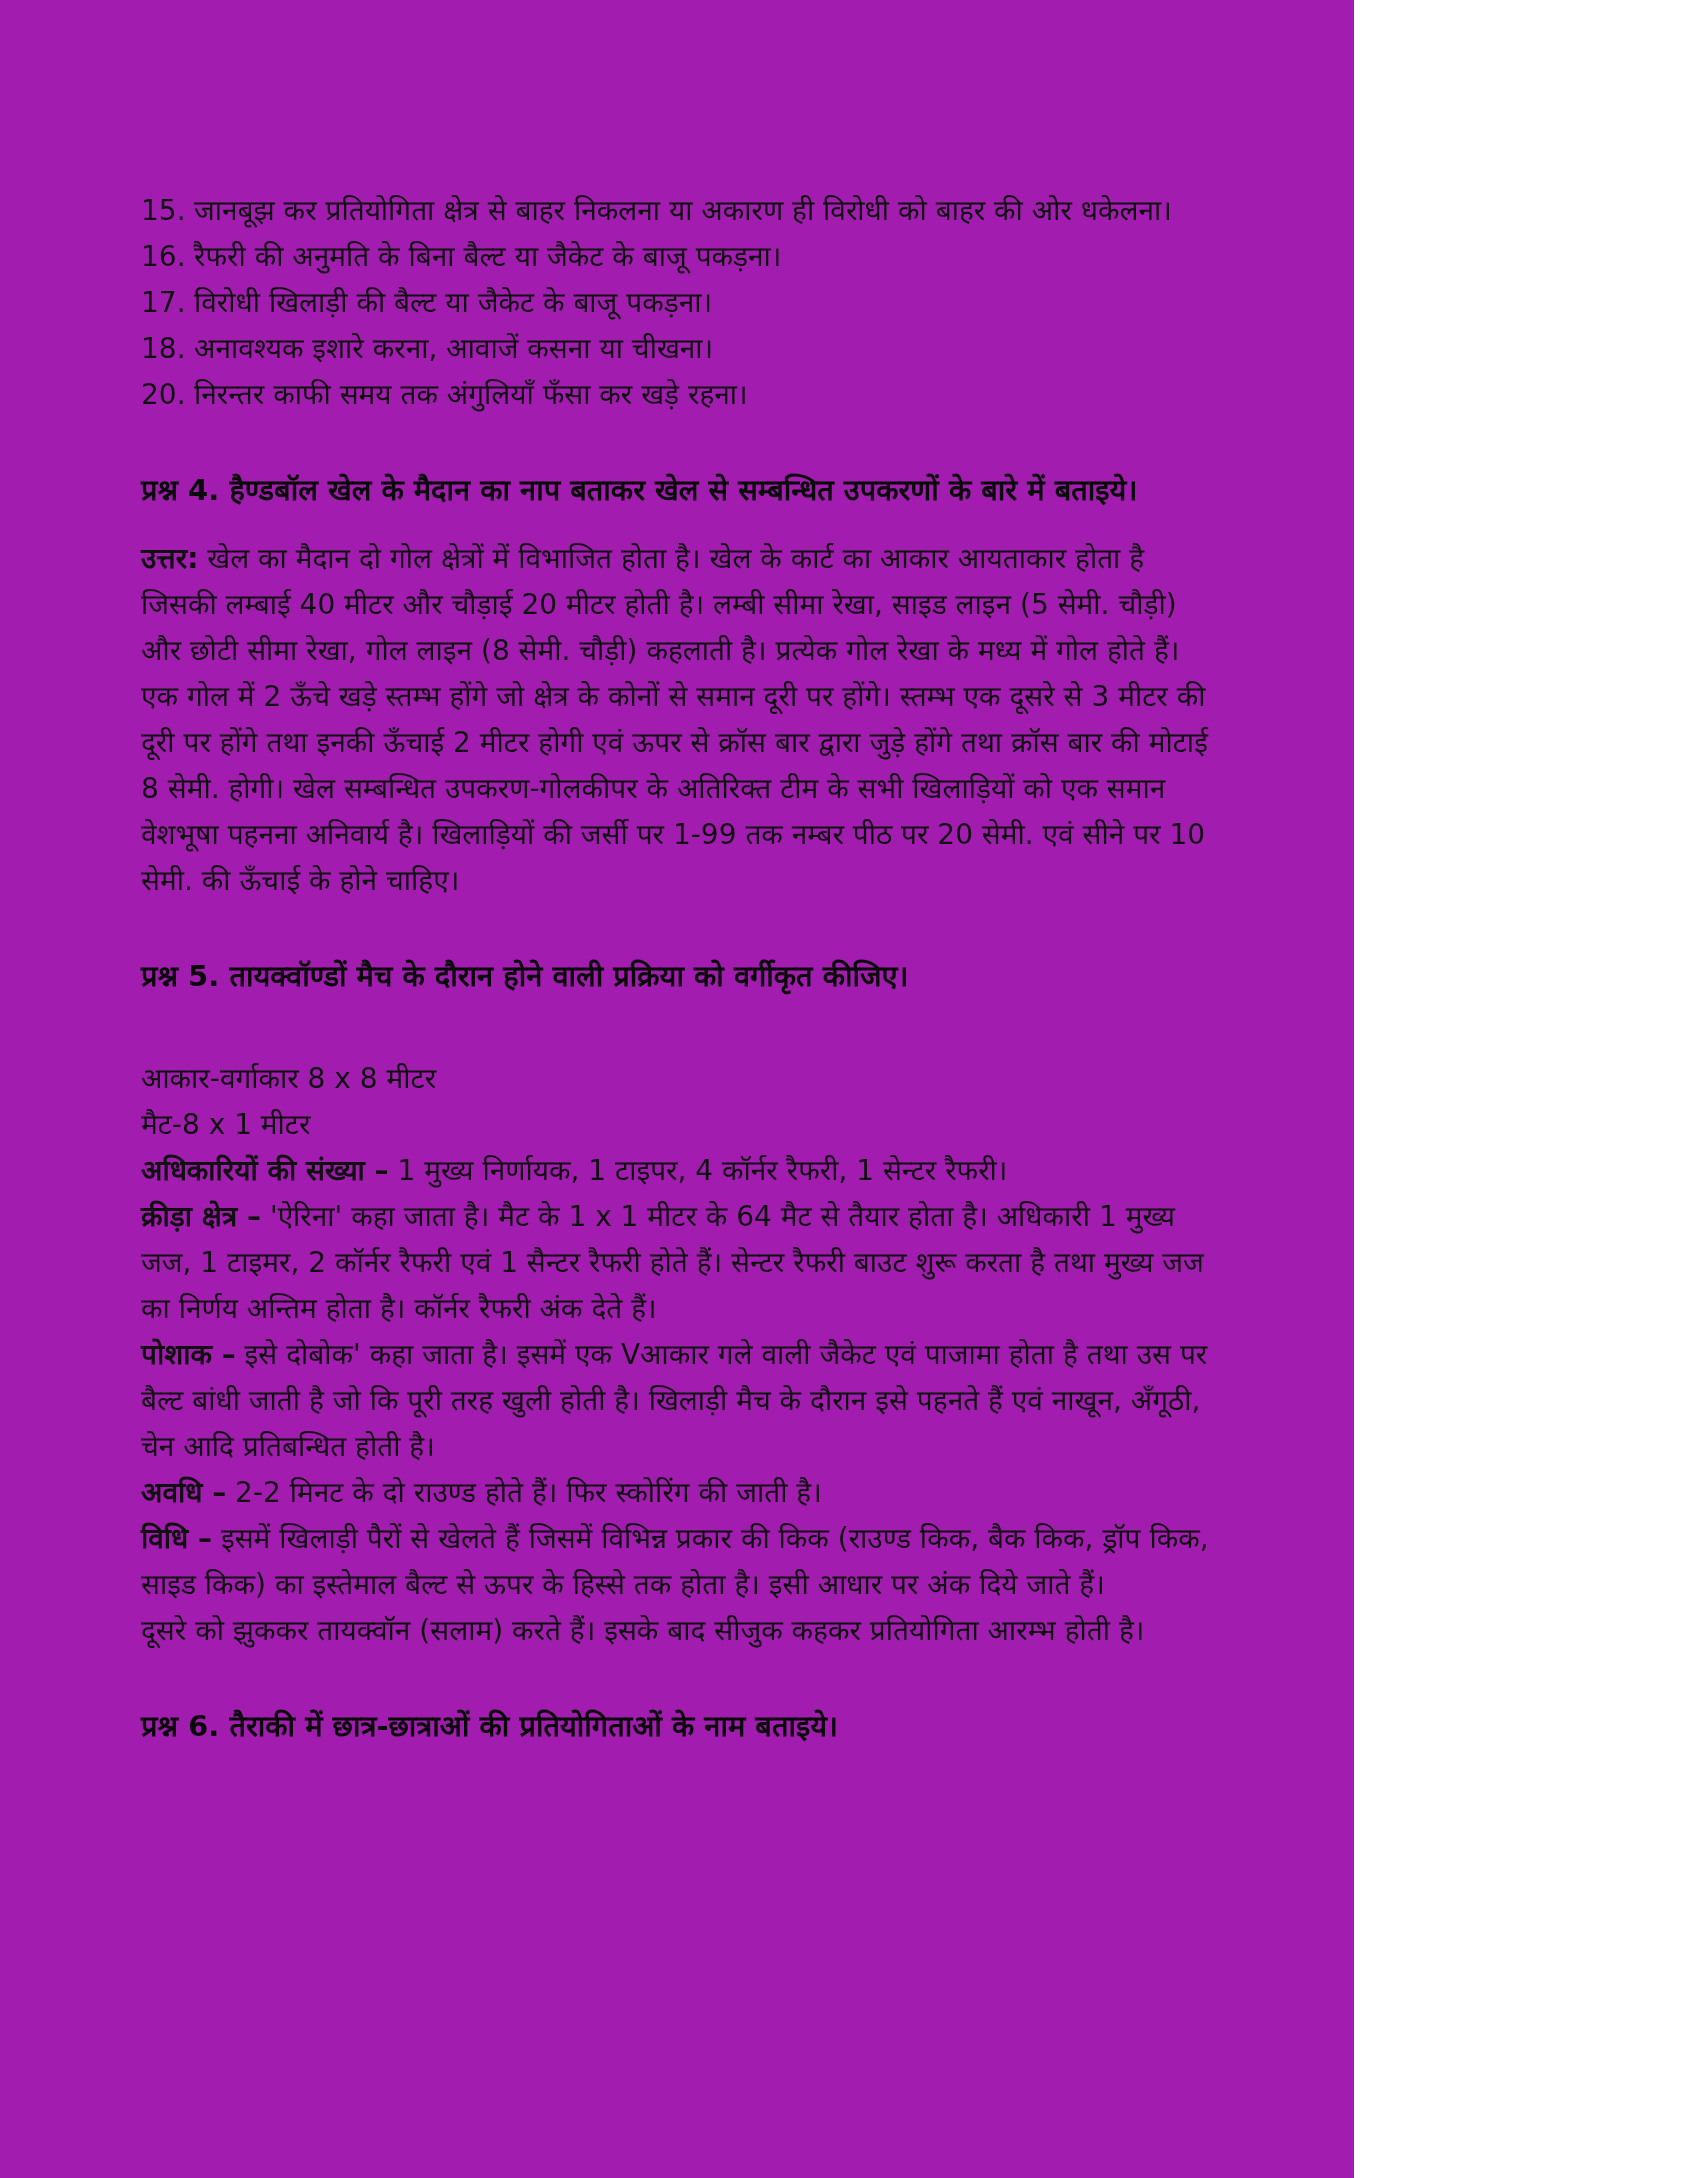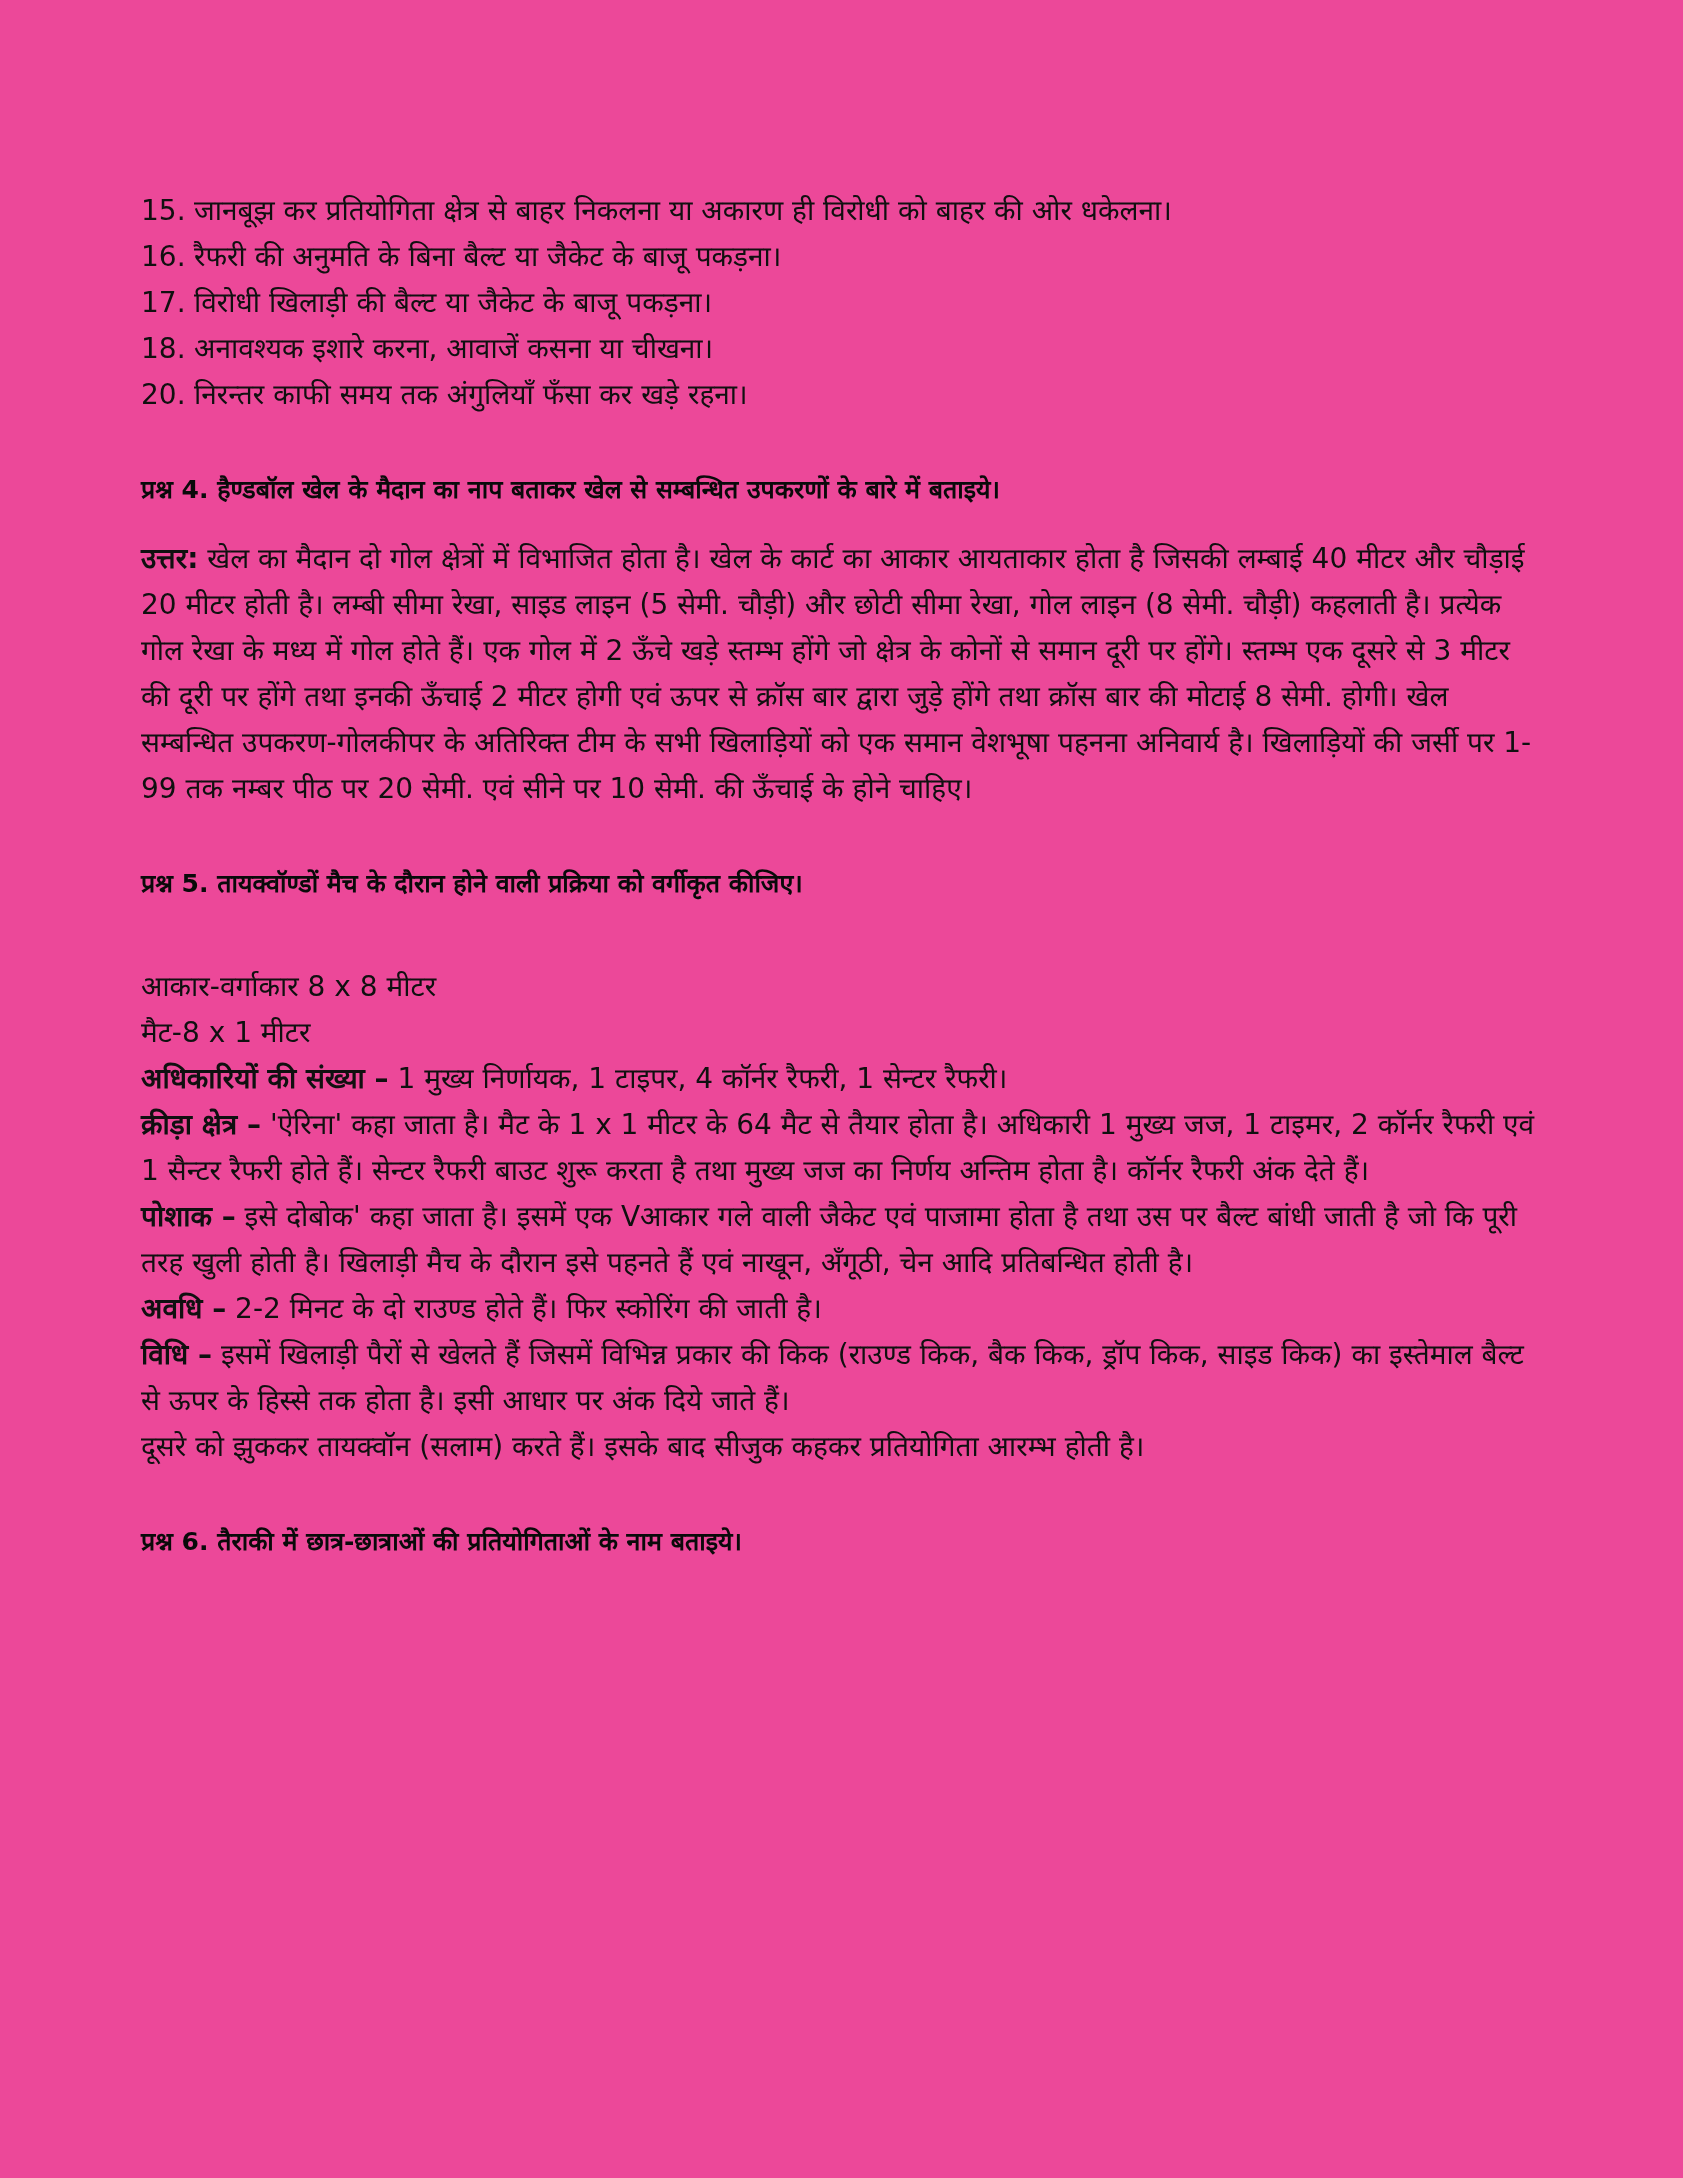--- a/index.html
+++ b/index.html
@@ -9,45 +9,45 @@
   }
   body {
     width: 1683px;
     height: 2178px;
     font-family: "DejaVu Sans", sans-serif;
     color: #101010;
     overflow: hidden;
   }
   .page {
     box-sizing: border-box;
-    width: 1683px;
+    width: 1354px;
     height: 2178px;
     padding: 188px 137px 0 141px;
-    background: #ec4899;
+    background: #a21caf;
   }
   .rule-list {
     margin: 0;
     padding: 0;
     list-style: none;
   }
   .rule-item {
     display: flex;
     font-size: 28px;
     line-height: 46px;
   }
   .rule-item .num {
     flex: none;
     width: 53px;
   }
   .rule-item .txt {
     flex: 1;
   }
   .q-heading {
     margin: 51px 0 0 0;
-    font-size: 25px;
+    font-size: 29px;
     font-weight: 700;
     line-height: 42px;
     color: #0a0a0a;
   }
   .answer {
     margin: 25px 0 0 0;
     font-size: 28px;
     line-height: 46px;
   }
   .answer-block {

